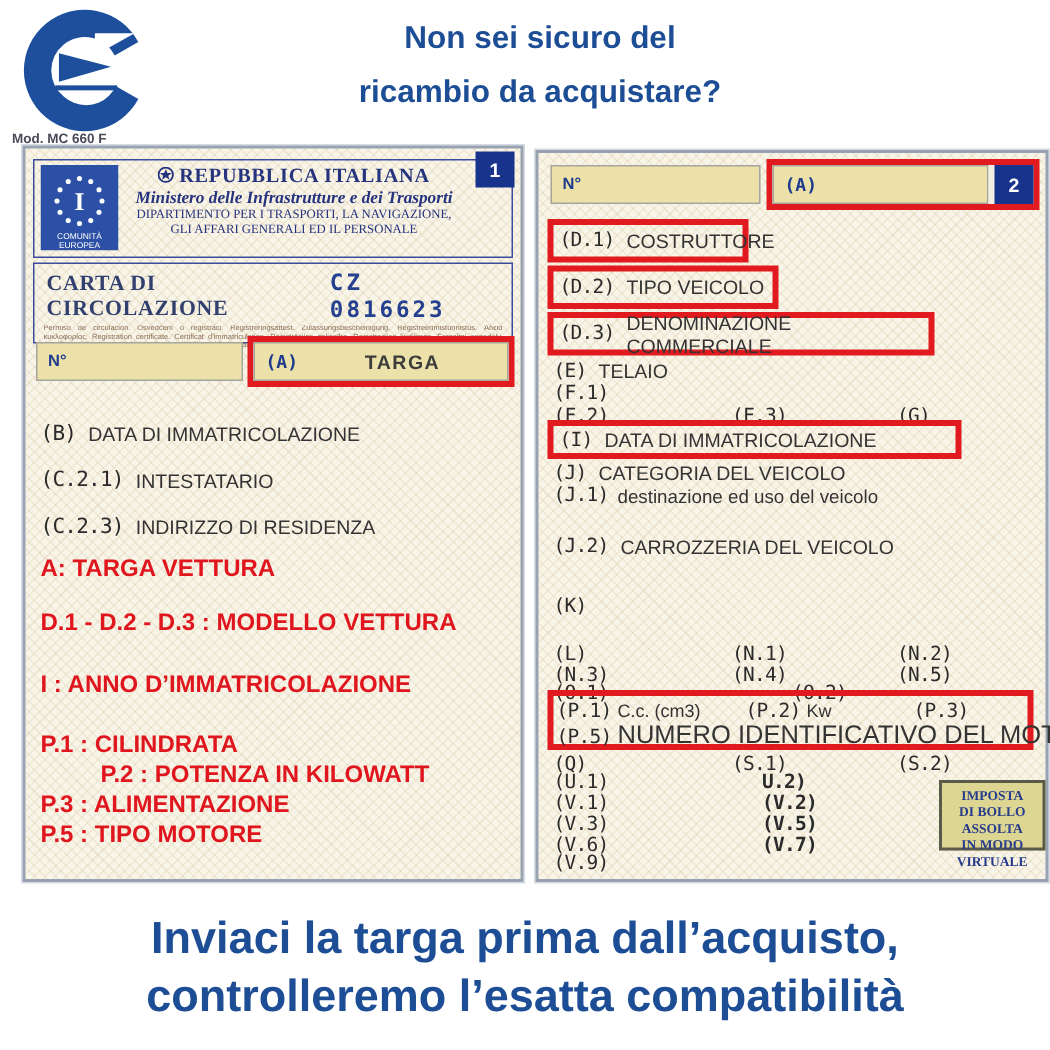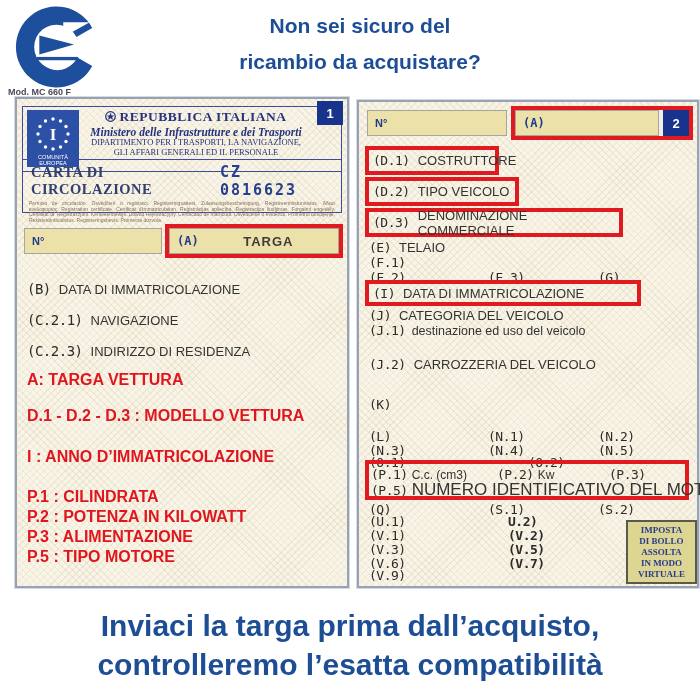--- a/index.html
+++ b/index.html
@@ -35,21 +35,21 @@
   .eu-box{position:absolute;left:4px;top:3px;width:52px;height:57px;}
   .hdr-text{position:absolute;left:58px;right:30px;top:2px;text-align:center;color:#26337e;}
   .hdr-title{font-family:"Liberation Serif",serif;font-weight:bold;font-size:13.5px;letter-spacing:.5px;white-space:nowrap;}
   .hdr-ministry{font-family:"Liberation Serif",serif;font-weight:bold;font-style:italic;font-size:11.5px;white-space:nowrap;margin-top:1px;}
   .hdr-dept{font-family:"Liberation Serif",serif;font-size:8.5px;line-height:9.5px;white-space:nowrap;}
   .emblem-icon{display:inline-block;vertical-align:-1px;margin-right:3px;}
   .num-box{position:absolute;background:#17338c;color:#fff;font-weight:bold;font-size:13px;
     display:flex;align-items:center;justify-content:center;}
   .num-1{top:2px;right:4px;width:26px;height:24px;}
 
-  .carta-box{position:absolute;left:5px;top:60px;right:5px;height:54px;border:1px solid #3c4c9c;padding:2px 6px;box-sizing:border-box;}
+  .carta-box{position:absolute;left:5px;top:76px;right:5px;height:54px;border:1px solid #3c4c9c;padding:2px 6px;box-sizing:border-box;}
   .carta-row{display:flex;justify-content:space-between;align-items:baseline;padding:1px 10px 0 2px;}
   .carta-title{font-family:"Liberation Serif",serif;font-weight:bold;font-size:14.5px;color:#31406e;letter-spacing:.5px;}
   .carta-serial{font-family:"DejaVu Sans Mono",monospace;font-weight:bold;font-size:15px;color:#24408f;letter-spacing:2px;}
   .small-print{margin-top:2px;font-size:5px;line-height:5.6px;color:#8a6f58;text-align:justify;overflow:hidden;height:24px;}
 
   
   .tan-field{background:#ece1a9;border:1px solid #a5a69f;box-sizing:border-box;}
   .field-n{position:absolute;display:flex;align-items:center;padding-left:7px;
     font-weight:bold;font-size:11px;color:#1d3a8c;}
   .red-box{border:4px solid #e01a1f;box-sizing:border-box;background:transparent;}
@@ -78,21 +78,21 @@
   
   .pbox{position:absolute;left:6px;top:358px;width:324px;height:40px;}
   .pbox .pl{position:absolute;white-space:nowrap;}
   .pbox .small-lbl{font-size:12px;color:#333;margin-left:4px;}
 
   
   .legend-line{position:absolute;left:10px;color:#e0161e;font-weight:bold;font-size:16px;white-space:nowrap;}
 
   
   .imposta{
-    position:absolute;right:0px;top:418px;width:71px;height:64px;
+    position:absolute;right:0px;top:418px;width:71px;height:47px;
     background:#ddd592;border:2px solid #5a5a4a;box-sizing:border-box;
     text-align:center;font-family:"Liberation Serif",serif;font-weight:bold;
     font-size:9px;line-height:11px;color:#283c8c;padding-top:3px;
   }
 </style>
 </head>
 <body>
 
 <svg class="brand-logo" viewBox="0 0 100 104">
   <path d="M95,29 A49,49 0 1 0 95,75 L76,64 A27,27 0 1 1 76,40 Z" fill="#1d4f9c"></path>
@@ -159,32 +159,32 @@
       <span class="targa-lbl">TARGA</span>
     </div>
   </div>
 
   <div class="rowpair" style="left:10px;top:182px;">
     <span class="code" style="font-size:14px;">(B)</span>
     <span class="lbl">DATA DI IMMATRICOLAZIONE</span>
   </div>
   <div class="rowpair" style="left:10px;top:213px;">
     <span class="code" style="font-size:14px;">(C.2.1)</span>
-    <span class="lbl">NAVIGAZIONE</span>
+    <span class="lbl">INTESTATARIO</span>
   </div>
   <div class="rowpair" style="left:10px;top:244px;">
     <span class="code" style="font-size:14px;">(C.2.3)</span>
     <span class="lbl">INDIRIZZO DI RESIDENZA</span>
   </div>
 
   <div class="legend-line" style="top:272px;">A: TARGA VETTURA</div>
   <div class="legend-line" style="top:308px;">D.1 - D.2 - D.3 : MODELLO VETTURA</div>
   <div class="legend-line" style="top:349px;">I : ANNO D’IMMATRICOLAZIONE</div>
   <div class="legend-line" style="top:389px;">P.1 : CILINDRATA</div>
-  <div class="legend-line" style="top:409px;">P.2 : POTENZA IN KILOWATT</div>
+  <div class="legend-line" style="top:409px;margin-left:40px;">P.2 : POTENZA IN KILOWATT</div>
   <div class="legend-line" style="top:429px;">P.3 : ALIMENTAZIONE</div>
   <div class="legend-line" style="top:449px;">P.5 :  TIPO MOTORE</div>
 </div>
 
 <div class="doc doc-right">
 
   <div class="tan-field field-n" style="left:8px;top:8px;width:140px;height:26px;">
     <span>N°</span>
   </div>
   <div class="red-box fieldrow-a" style="left:152px;top:4px;width:182px;height:34px;">

